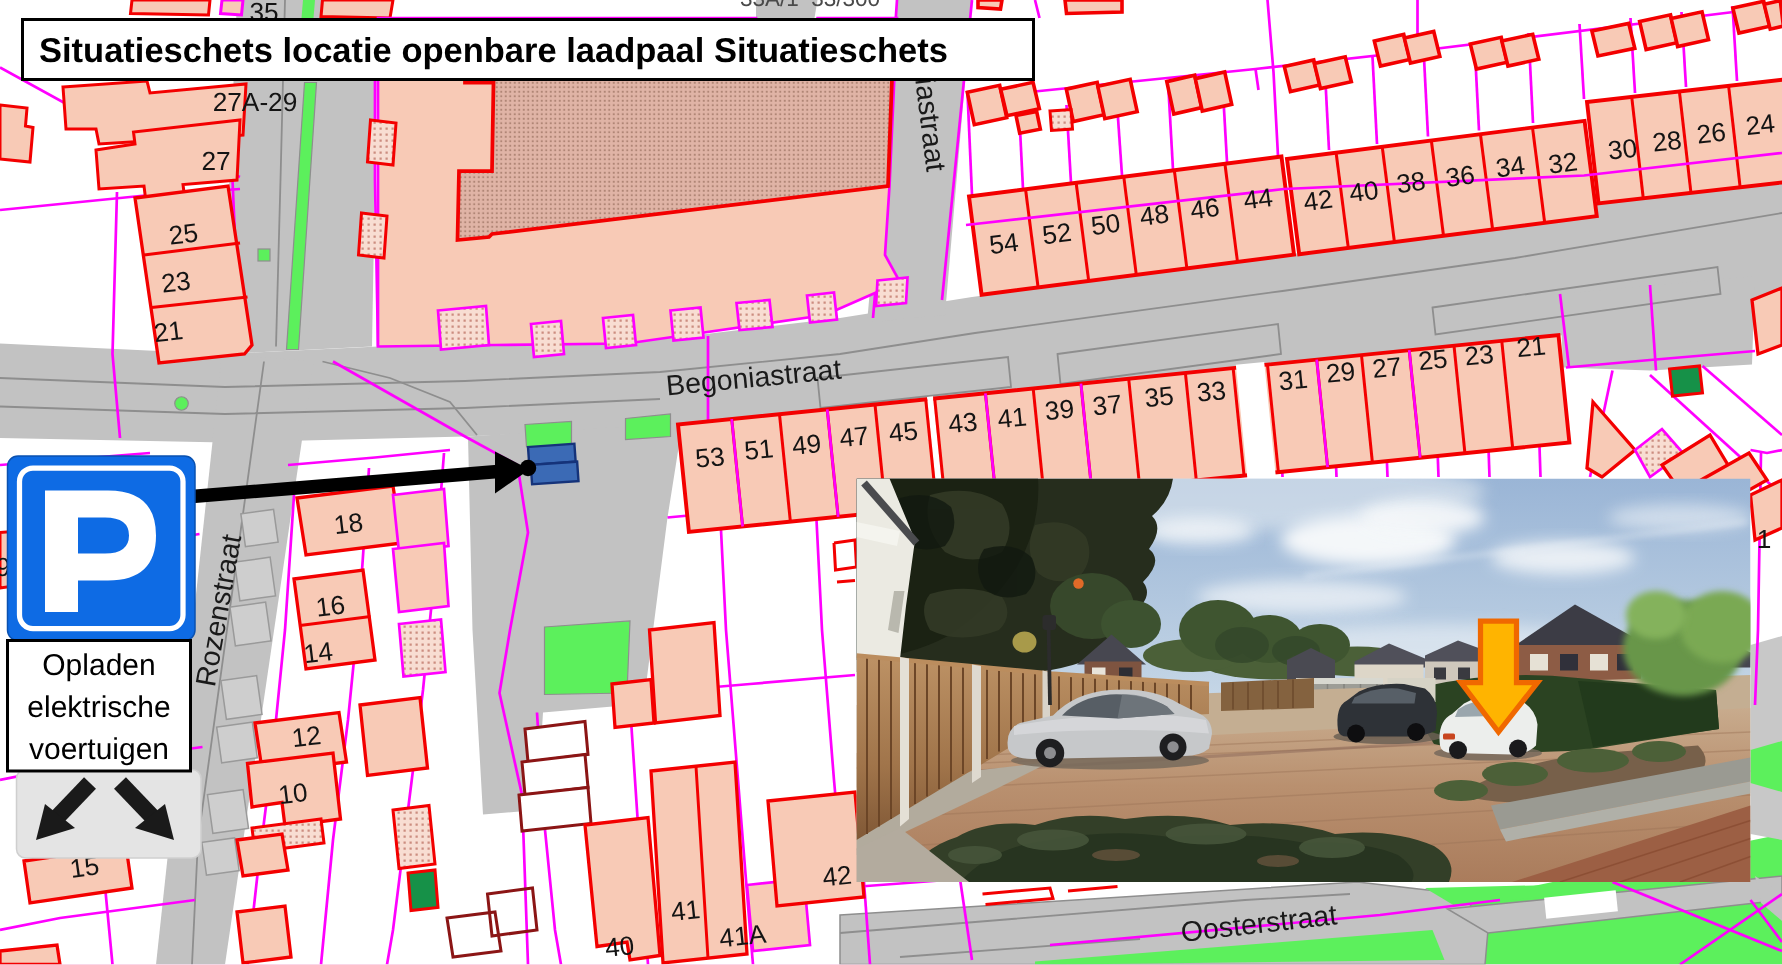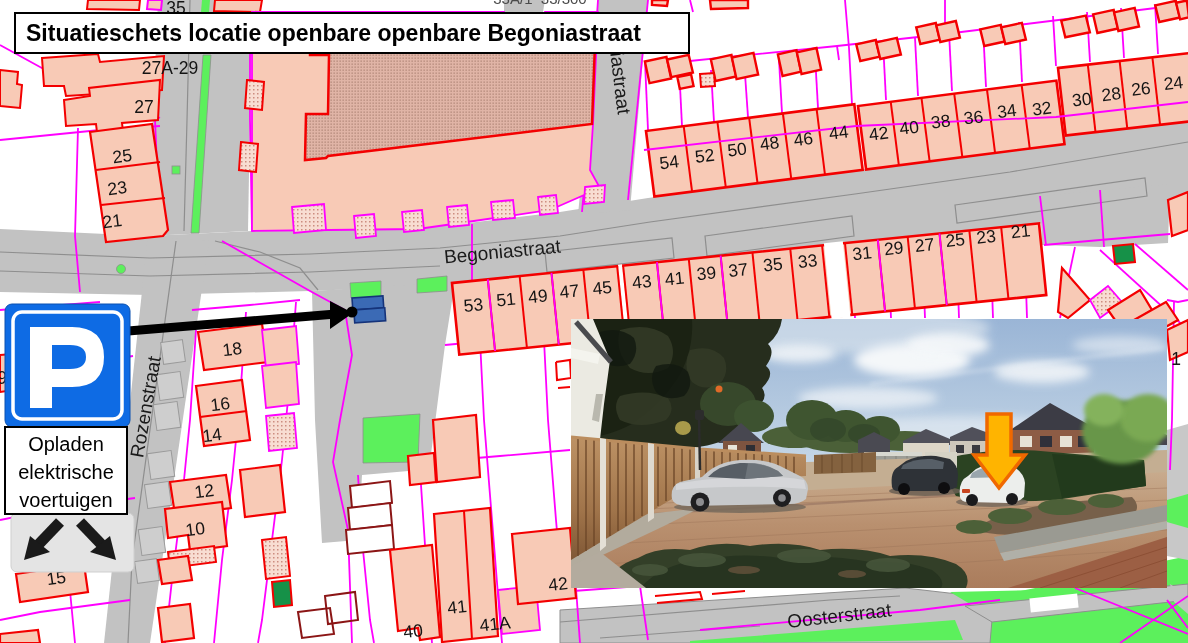--- a/index.html
+++ b/index.html
@@ -775,16 +775,16 @@
 <polygon points="38,40 32,16 12,32" stroke="none"></polygon>
 </g>
 
 <g transform="translate(78,520)" stroke="#1a1a1a" fill="#1a1a1a">
 <line x1="2" y1="2" x2="24" y2="25" stroke-width="11"></line>
 <polygon points="38,40 32,16 12,32" stroke="none"></polygon>
 </g>
 </g>
 </svg>
 
-<div id="title">Situatieschets locatie openbare openbare Begoniastraat</div>
+<div id="title">Situatieschets locatie openbare laadpaal Situatieschets</div>
 
 <div id="opladen">Opladen<br>elektrische<br>voertuigen</div>
 </div>
 
 </body></html>

